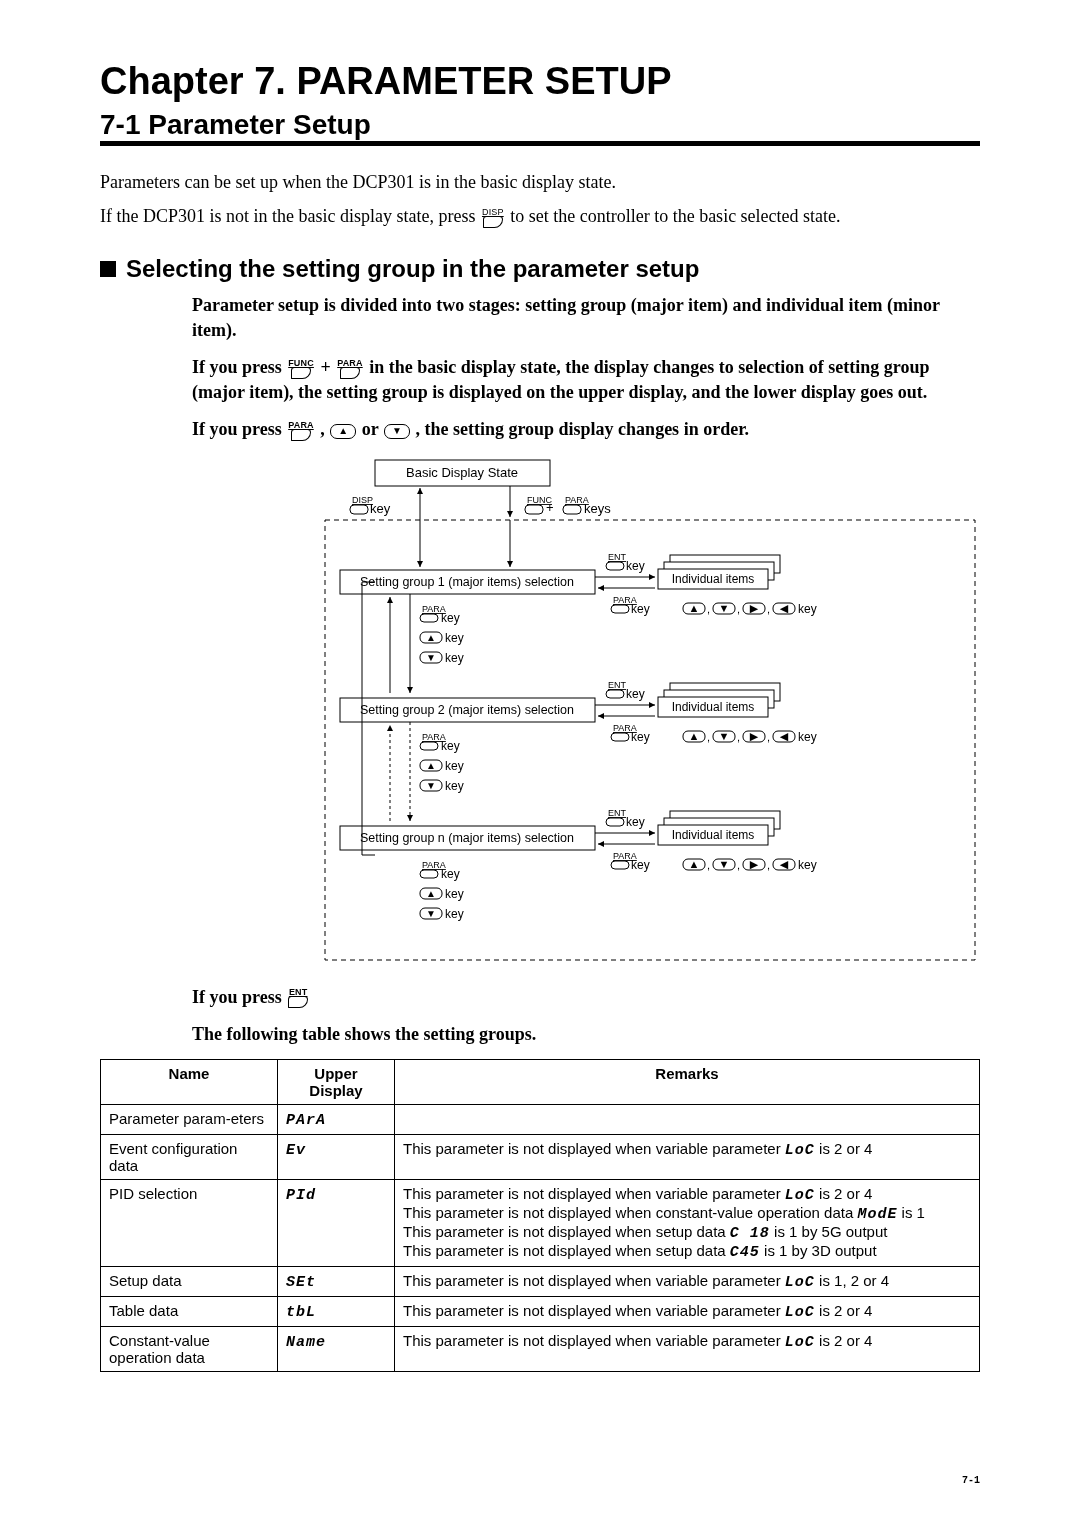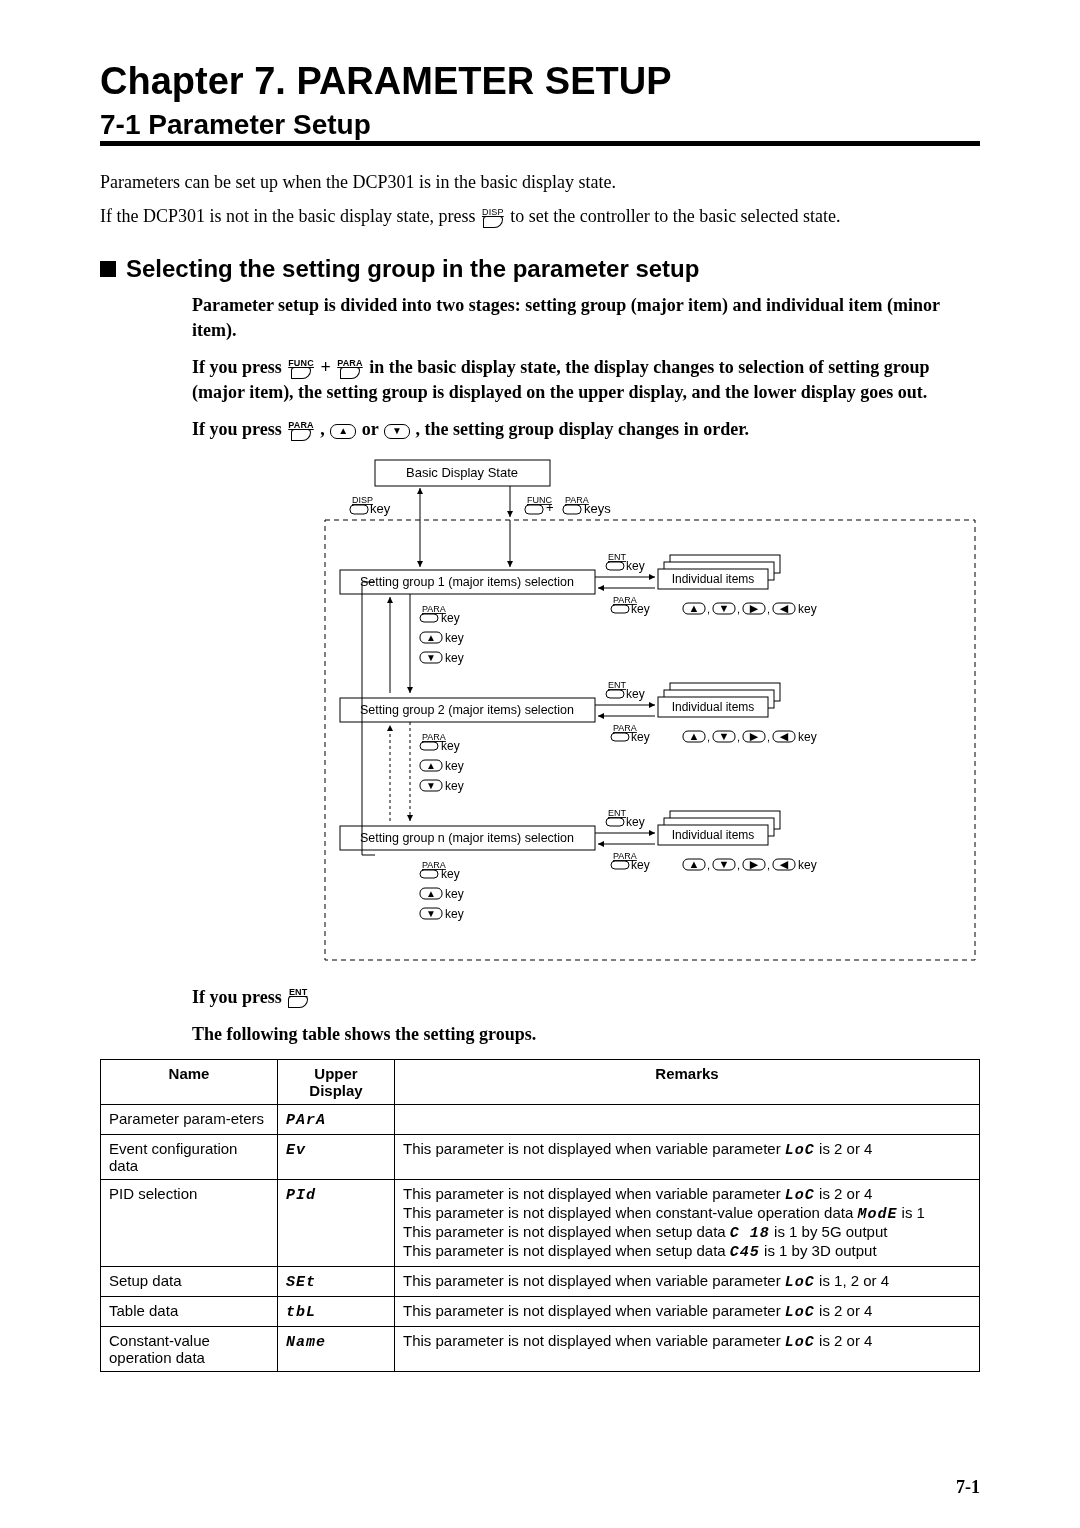--- a/index.html
+++ b/index.html
@@ -131,24 +131,24 @@
   }
   table.groups th {
     text-align: center;
     font-weight: 700;
   }
   .seg-cell { width: 100px; }
   .name-cell { width: 160px; }
   .pagenum {
     position: absolute;
     right: 100px;
-    bottom: 30px;
-    font-family: Liberation Serif, serif;
+    bottom: 42px;
+    font-family: Liberation Mono, monospace;
     font-weight: 700;
-    font-size: 18px;
+    font-size: 10px;
   }
   .diagram text { font-family: Arial, Helvetica, sans-serif; }
 </style>
 </head>
 <body>
 
 <div class="page">
 
   <h1 class="chapter-title">Chapter 7.   PARAMETER SETUP</h1>
   <h2 class="section-title">7-1   Parameter Setup</h2>

